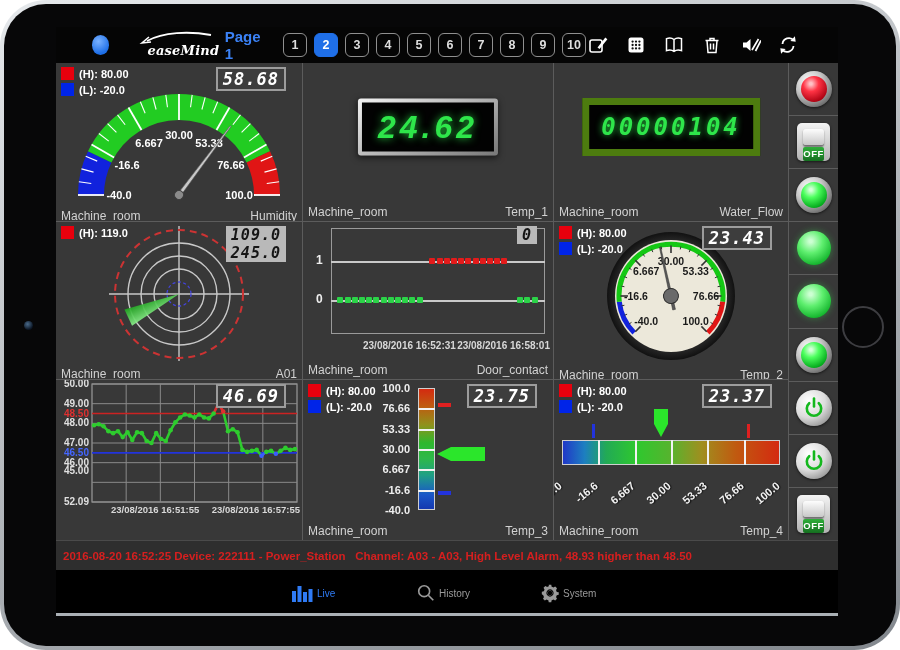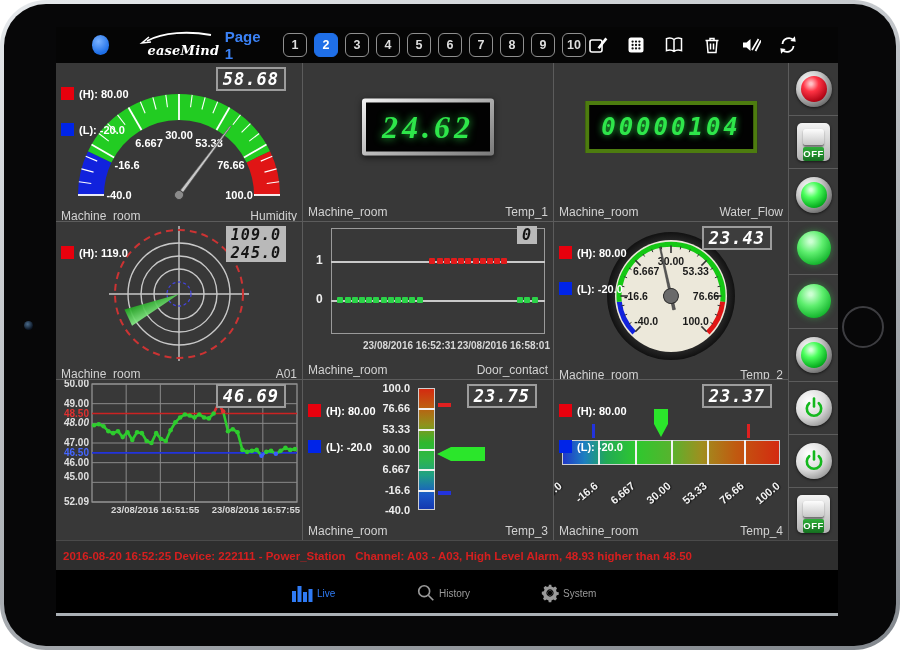--- a/index.html
+++ b/index.html
@@ -33,38 +33,38 @@
   .tbicon { width:24px; height:24px; display:flex; align-items:center; justify-content:center; }
 
   
   .main-grid { flex:0 0 477px; display:grid; grid-template-columns:246px 250px 234px 49px;
                grid-template-rows:158px 157px 160px; gap:1px; background:#5c5c5c; }
   .panel { background:#383838; display:flex; flex-direction:column; overflow:hidden; }
   .panel-body { position:relative; flex:1; }
   .panel-footer { height:18px; flex:0 0 18px; display:flex; justify-content:space-between; align-items:center;
                   padding:0 5px; color:#d2d2d2; font-size:12px; }
   .legend { position:absolute; top:4px; left:5px; display:flex; flex-direction:column; gap:3px; z-index:7; }
-  .legend-row { display:flex; align-items:center; gap:5px; color:#fff; font-size:11px; font-weight:bold;margin-top:20px; }
+  .legend-row { display:flex; align-items:center; gap:5px; color:#fff; font-size:11px; font-weight:bold; }
   .sw { width:13px; height:13px; }
   .sw.red { background:#e8000d; } .sw.blue { background:#0024e8; }
   .lcd-a, .lcd-b { position:absolute; top:4px; right:16px; z-index:8; font-family:"DejaVu Sans Mono", monospace;
                    font-style:italic; font-weight:bold; letter-spacing:1px; }
   .lcd-a { background:#3d3d3d; border:2px solid #9c9c9c; color:#fff; font-size:17px; padding:0 5px; }
   .lcd-b { background:#b9b9b9; color:#161616; font-size:15px; padding:0 5px; text-align:right; }
   .lcd-b div { line-height:18px; }
 
   
   .lcd-frame { position:absolute; left:50%; top:46%; transform:translate(-50%,-50%);
                background:linear-gradient(150deg,#f2f2f2,#787878); padding:4px; border-radius:3px;
                box-shadow:0 2px 6px rgba(0,0,0,.55); }
   .lcd-screen { background:#020202; padding:6px 16px; }
-  .lcd-digits { color:#2ee64a; font-family:Liberation Serif, serif; font-style:italic; font-weight:bold;
+  .lcd-digits { color:#2ee64a; font-family:Liberation Sans, sans-serif; font-style:italic; font-weight:bold;
                 font-size:32px; letter-spacing:4px; text-shadow:0 0 9px rgba(46,230,74,.85); white-space:nowrap; }
   .counter-frame { position:absolute; left:50%; top:46%; transform:translate(-50%,-50%); background:#020202;
-                   border:4px solid #4d7c0f; padding:8px 12px; }
+                   border:7px solid #4d7c0f; padding:8px 12px; }
   .counter-digits { color:#2ee64a; font-family:"DejaVu Sans Mono", monospace; font-style:italic; font-weight:bold;
                     font-size:24px; letter-spacing:3px; text-shadow:0 0 7px rgba(46,230,74,.85); white-space:nowrap; }
 
   
   .dc-plot { position:absolute; left:28px; top:6px; width:214px; height:106px; border:1px solid #9a9a9a; }
   .dc-line { position:absolute; left:28px; width:214px; height:2px; background:#c9c9c9; }
   .dc-sq { position:absolute; width:6px; height:6px; border-radius:1px; }
   .dc-ylab { position:absolute; left:13px; color:#eee; font-size:12px; font-weight:bold; }
   .ts { position:absolute; font-size:10px; font-weight:bold; color:#d8d8d8; white-space:nowrap; }
 
@@ -541,25 +541,25 @@
                 <circle cx="229.42857142857142" cy="67.91666666666666" r="2.3" fill="#2ecc2e"></circle>
                 <circle cx="234.21428571428572" cy="69.88333333333335" r="2.3" fill="#2ecc2e"></circle>
                 <circle cx="239" cy="69.09666666666672" r="2.3" fill="#2ecc2e"></circle>
               </svg>
             <div class="lcd-a">46.69</div>
             <span class="ts" style="left:55px; top:124px; font-size:9.5px">23/08/2016 16:51:55</span>
             <span class="ts" style="right:2px; top:124px; font-size:9.5px">23/08/2016 16:57:55</span>
           <div class="a3-ylab" style="top: -2px; color: rgb(224, 224, 224);">50.00</div>
               <div class="a3-ylab" style="top: 17.6667px; color: rgb(224, 224, 224);">49.00</div>
               <div class="a3-ylab" style="top: 27.5px; color: rgb(224, 48, 48);">48.50</div>
-              <div class="a3-ylab" style="top: 37.3333px; color: rgb(224, 224, 224); font-style: italic;">48.00</div>
+              <div class="a3-ylab" style="top: 37.3333px; color: rgb(224, 224, 224);">48.00</div>
               <div class="a3-ylab" style="top: 57px; color: rgb(224, 224, 224);">47.00</div>
               <div class="a3-ylab" style="top: 66.8333px; color: rgb(68, 102, 255);">46.50</div>
               <div class="a3-ylab" style="top: 76.6667px; color: rgb(224, 224, 224);">46.00</div>
-              <div class="a3-ylab" style="top: 91px; color: rgb(224, 224, 224);">45.00</div>
+              <div class="a3-ylab" style="top: 85px; color: rgb(224, 224, 224);">45.00</div>
               <div class="a3-ylab" style="top: 116px; color: rgb(224, 224, 224);">52.09</div>
             </div>
         </div>
 
         <div class="panel">
           <div class="panel-body" id="t3-body">
             <div class="legend">
               <div class="legend-row">
                   <span class="sw red"></span>
                   <span>(H): 80.00</span>

